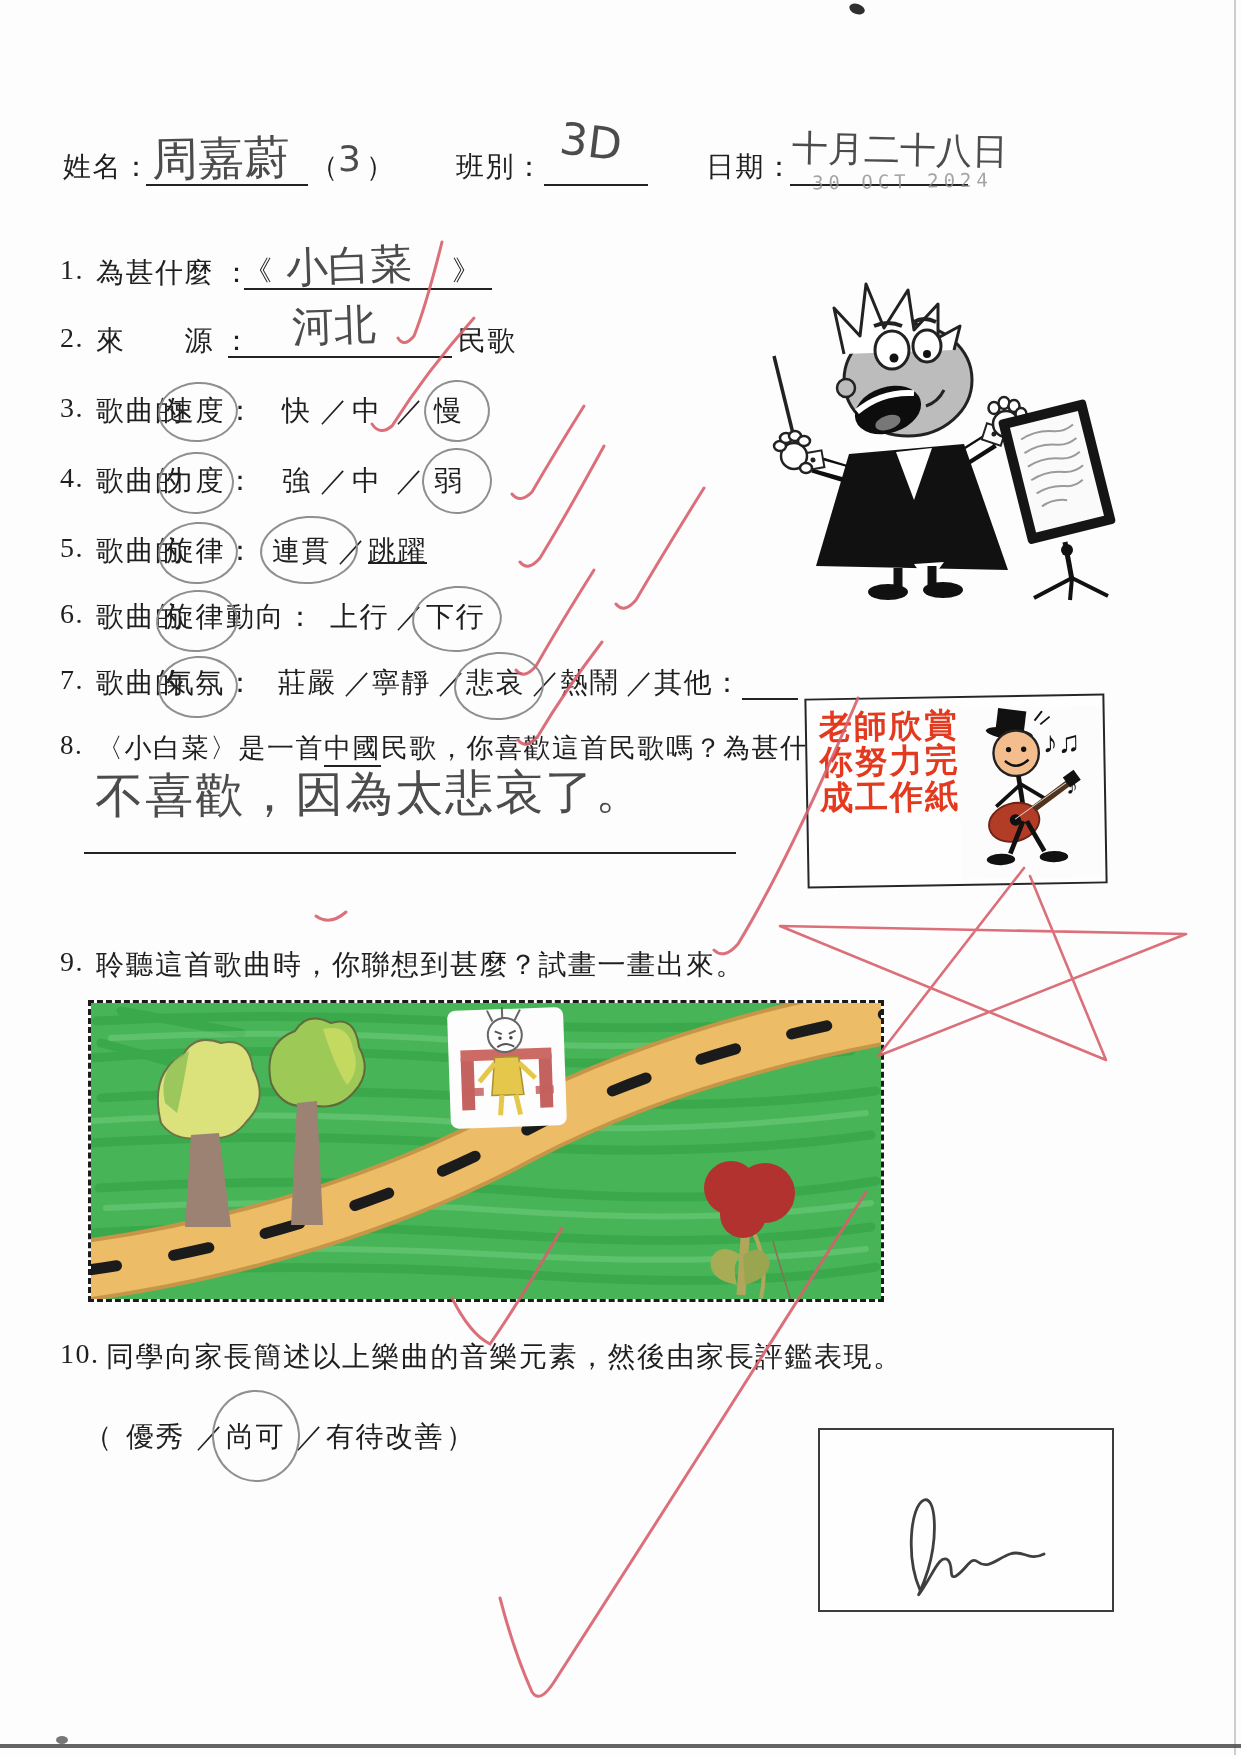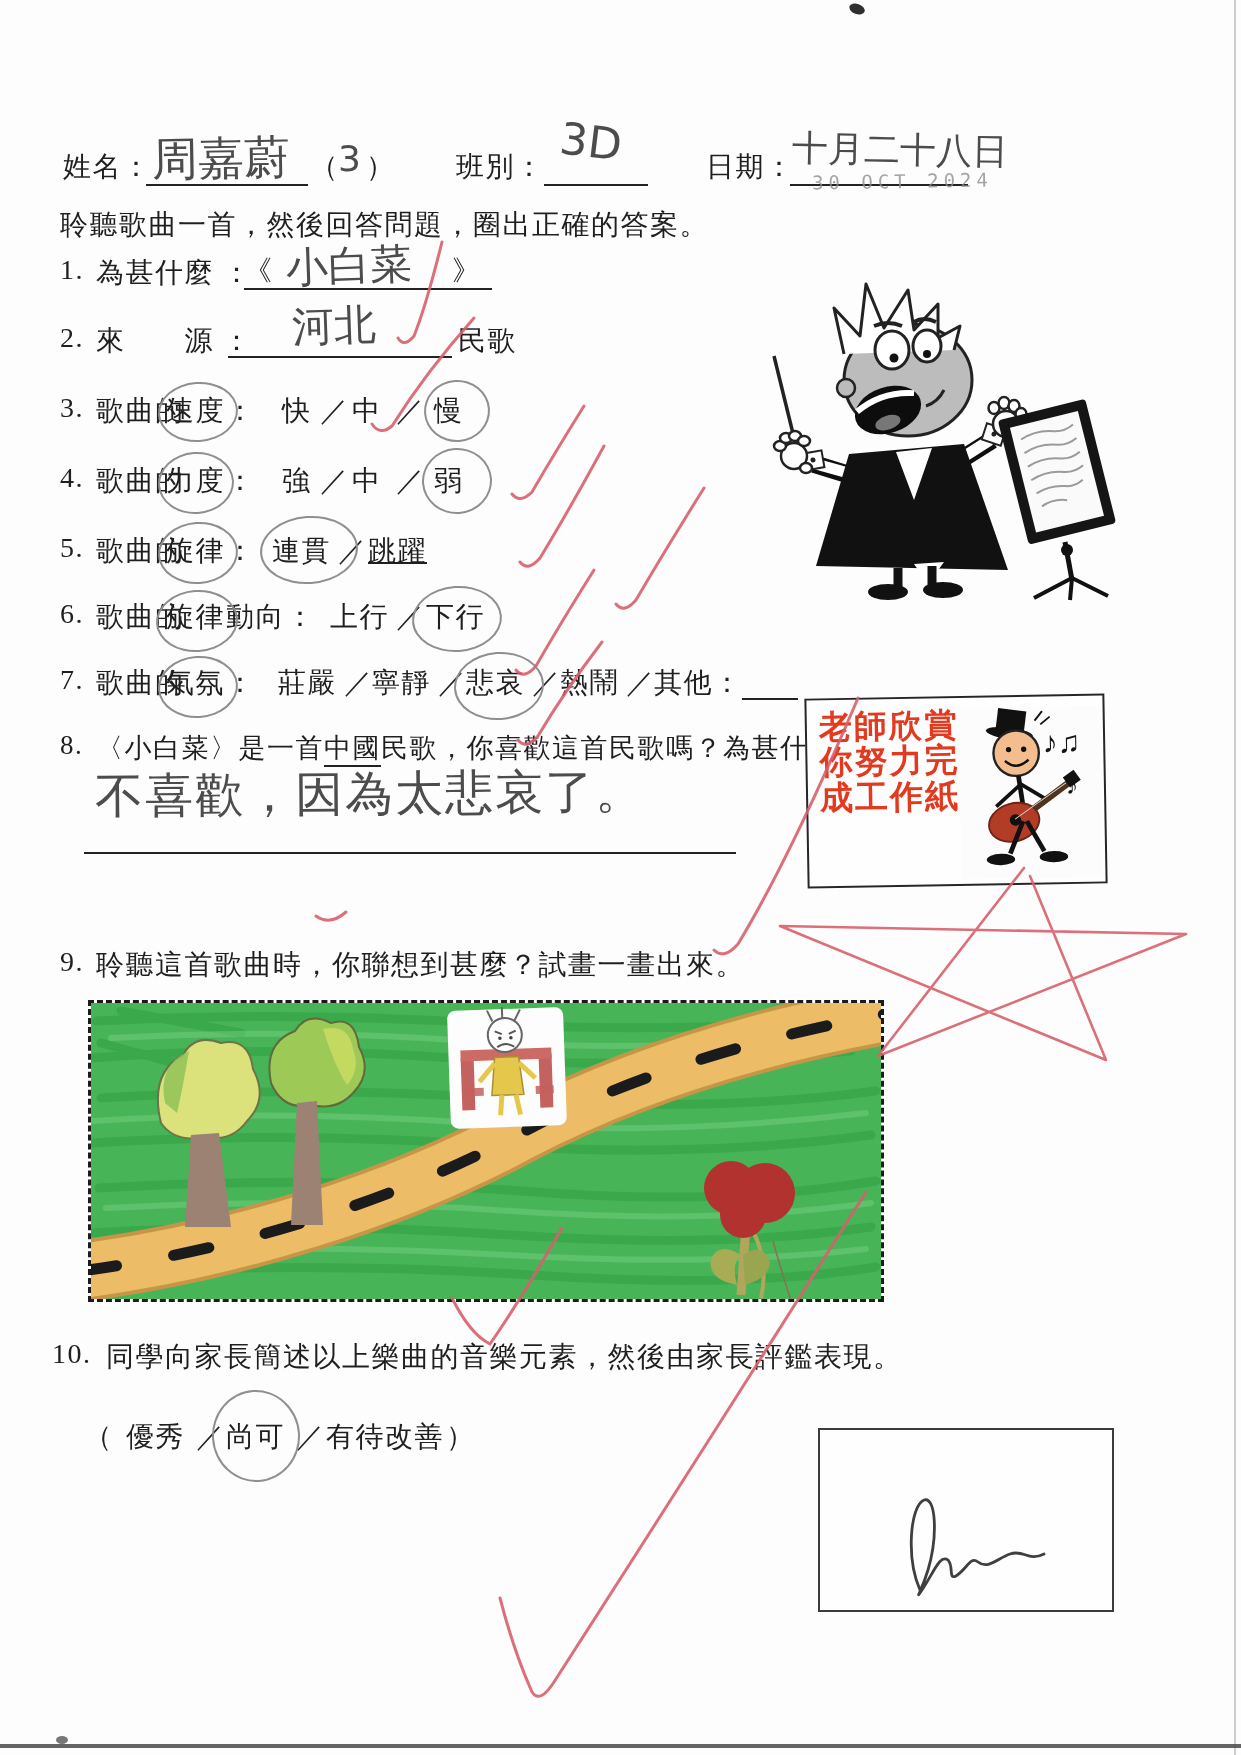--- a/index.html
+++ b/index.html
@@ -31,21 +31,20 @@
   <div class="hand" style="left:338px;top:138px;font-size:36px;">3</div>
   <div class="t" style="left:366px;top:148px;">）</div>
   <div class="t" style="left:456px;top:148px;">班別：</div>
   <div class="uline" style="left:544px;top:184px;width:104px;"></div>
   <div class="hand" style="left:560px;top:116px;font-size:44px;transform:rotate(7deg);">3D</div>
   <div class="t" style="left:706px;top:148px;">日期：</div>
   <div class="uline" style="left:790px;top:184px;width:178px;"></div>
   <div class="hand" style="left:792px;top:126px;font-size:36px;transform:rotate(1deg);">十月二十八日</div>
   <div class="hand" style="left:812px;top:170px;font-size:19px;letter-spacing:5px;color:#8f8f8f;opacity:.8;font-family:'DejaVu Sans Mono',monospace;transform:rotate(-1deg);">30 OCT 2024</div>
 
-  <div class="t" style="left:60px;top:206px;">聆聽歌曲一首，然後回答問題，圈出正確的答案。</div>
 
   <div class="t" style="left:60px;top:254px;">1.</div>
   <div class="t" style="left:96px;top:254px;">為甚什麼 ：</div>
   <div class="t" style="left:244px;top:252px;">《</div>
   <div class="uline" style="left:244px;top:288px;width:248px;"></div>
   <div class="hand" style="left:286px;top:238px;font-size:42px;transform:rotate(-2deg);">小白菜</div>
   <div class="t" style="left:452px;top:252px;">》</div>
 
   <div class="t" style="left:60px;top:322px;">2.</div>
   <div class="t" style="left:96px;top:322px;">來　　源 ：</div>
@@ -217,21 +216,21 @@
         <path d="M 650 252 Q 628 238 620 256 Q 616 276 646 282 Q 640 260 650 252 Z" fill="#a8ad55"></path>
         <path d="M 652 252 Q 670 240 678 256 Q 682 274 654 282 Z" fill="#9aa64f"></path>
         <circle cx="640" cy="185" r="27" fill="#b23230"></circle>
         <circle cx="674" cy="190" r="30" fill="#b23230"></circle>
         <circle cx="652" cy="212" r="23" fill="#b23230"></circle>
         <path d="M 700 298 Q 688 260 682 238" stroke="#8b6f52" stroke-width="1.5" fill="none"></path>
       </g>
     </svg>
   </div>
 
-  <div class="t" style="left:52px;top:1338px;">10.</div>
+  <div class="t" style="left:60px;top:1338px;">10.</div>
   <div class="t" style="left:106px;top:1338px;">同學向家長簡述以上樂曲的音樂元素，然後由家長評鑑表現。</div>
   <div class="t" style="left:84px;top:1418px;">（</div>
   <div class="t" style="left:126px;top:1418px;">優秀</div>
   <div class="t" style="left:196px;top:1418px;">／</div>
   <div class="t" style="left:226px;top:1418px;">尚可</div>
   <div class="t" style="left:296px;top:1418px;">／</div>
   <div class="t" style="left:326px;top:1418px;">有待改善</div>
   <div class="t" style="left:446px;top:1418px;">）</div>
 
   <div class="sigbox">

